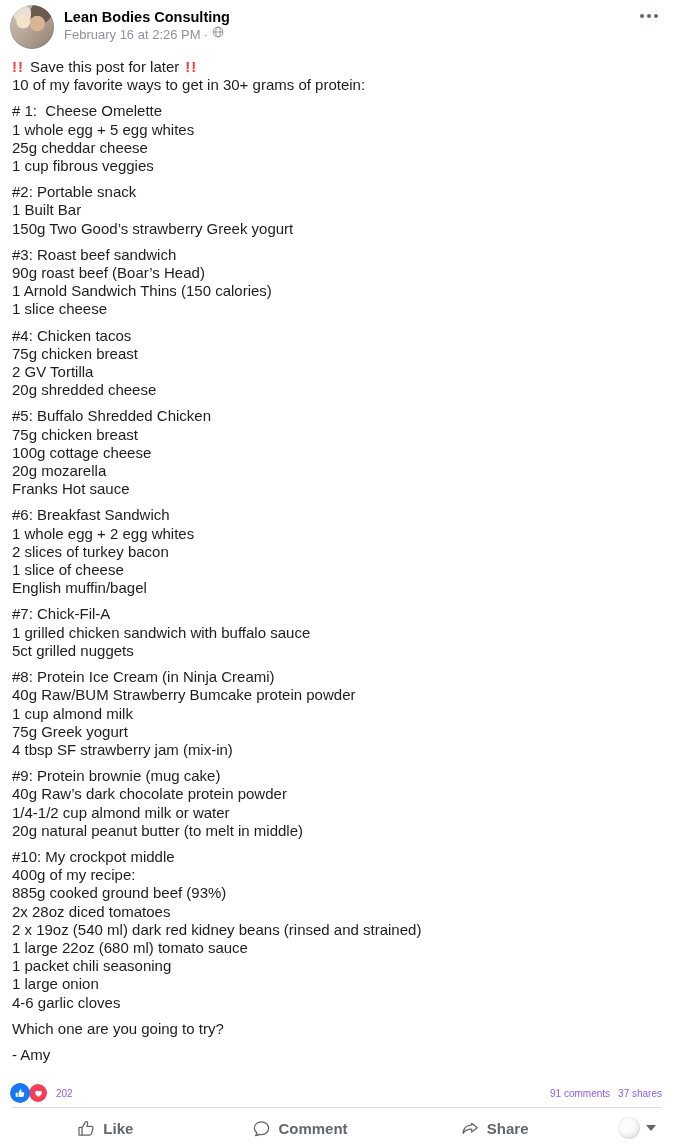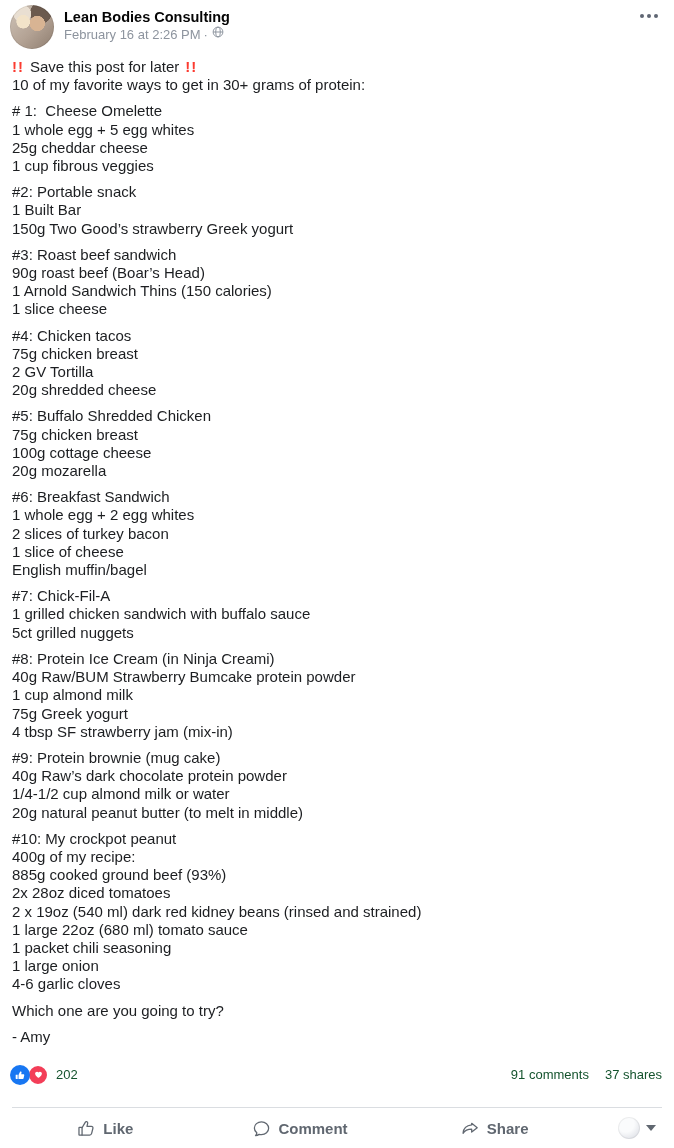--- a/index.html
+++ b/index.html
@@ -28,27 +28,27 @@
   .ellipsis i{width:4px;height:4px;border-radius:50%;background:#5f6673;display:block;}
   
   .post-body{padding:0 12px;font-size:15px;line-height:18.2px;color:#1c1e21;}
   .save-line{margin:7px 0 0 0;}
   .bang{color:#fb3b30;font-weight:700;letter-spacing:1px;font-size:15px;}
   .bang.lead{margin-right:6px;}
   .bang.tail{margin-left:6px;}
   .para{margin:0 0 8px 0;}
   .line{white-space:pre-wrap;}
   
-  .engage{display:flex;align-items:center;padding:10px 12px 0 10px;font-size:13px;color:#14532d;}
+  .engage{display:flex;align-items:center;padding:10px 12px 0 10px;font-size:10px;color:#8b5cf6;}
   .badges{display:flex;align-items:center;}
   .badge{width:20px;height:20px;border-radius:50%;display:flex;align-items:center;justify-content:center;cursor:pointer;}
   .badge.like{background:#1877f2;z-index:2;}
   .badge.love{background:#f33e58;margin-left:-3px;border:2px solid #fff;width:18px;height:18px;z-index:1;}
   .rcount{margin-left:7px;cursor:pointer;}
-  .engage-right{margin-left:auto;display:flex;gap:16px;}
+  .engage-right{margin-left:auto;display:flex;gap:8px;}
   .engage-right span{cursor:pointer;}
   
   .action-wrap{position:absolute;left:0;right:0;bottom:0;}
   .divider{border-top:1px solid #dadde1;margin:0 12px;}
   .actions{display:flex;align-items:center;height:40px;padding:0 8px;}
   .act-btn{flex:1;display:flex;align-items:center;justify-content:center;gap:7px;
     color:#606770;font-weight:700;font-size:15px;cursor:pointer;border-radius:4px;height:32px;}
   .chip{flex:0 0 64px;display:flex;align-items:center;justify-content:flex-end;padding-right:10px;gap:6px;cursor:pointer;}
   .mini-avatar{width:22px;height:22px;border-radius:50%;
     background:radial-gradient(circle at 35% 30%,#fafbfc 0 40%,#e4e6eb 75%,#d8dadf 100%);
@@ -113,20 +113,21 @@
         <div class="line">#4: Chicken tacos</div>
         <div class="line">75g chicken breast</div>
         <div class="line">2 GV Tortilla</div>
         <div class="line">20g shredded cheese</div>
       </div>
       <div class="para">
         <div class="line">#5: Buffalo Shredded Chicken</div>
         <div class="line">75g chicken breast</div>
         <div class="line">100g cottage cheese</div>
         <div class="line">20g mozarella</div>
+        <div class="line">Franks Hot sauce</div>
       </div>
       <div class="para">
         <div class="line">#6: Breakfast Sandwich</div>
         <div class="line">1 whole egg + 2 egg whites</div>
         <div class="line">2 slices of turkey bacon</div>
         <div class="line">1 slice of cheese</div>
         <div class="line">English muffin/bagel</div>
       </div>
       <div class="para">
         <div class="line">#7: Chick-Fil-A</div>
@@ -140,21 +141,21 @@
         <div class="line">75g Greek yogurt</div>
         <div class="line">4 tbsp SF strawberry jam (mix-in)</div>
       </div>
       <div class="para">
         <div class="line">#9: Protein brownie (mug cake)</div>
         <div class="line">40g Raw’s dark chocolate protein powder</div>
         <div class="line">1/4-1/2 cup almond milk or water</div>
         <div class="line">20g natural peanut butter (to melt in middle)</div>
       </div>
       <div class="para">
-        <div class="line">#10: My crockpot peanut</div>
+        <div class="line">#10: My crockpot middle</div>
         <div class="line">400g of my recipe:</div>
         <div class="line">885g cooked ground beef (93%)</div>
         <div class="line">2x 28oz diced tomatoes</div>
         <div class="line">2 x 19oz (540 ml) dark red kidney beans (rinsed and strained)</div>
         <div class="line">1 large 22oz (680 ml) tomato sauce</div>
         <div class="line">1 packet chili seasoning</div>
         <div class="line">1 large onion</div>
         <div class="line">4-6 garlic cloves</div>
       </div>
       <div class="para">

